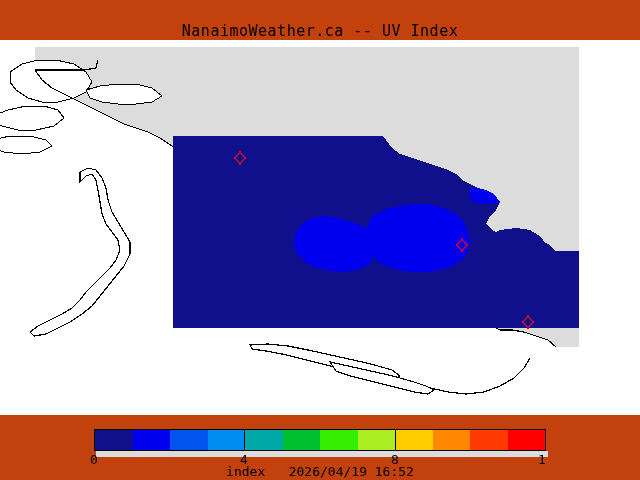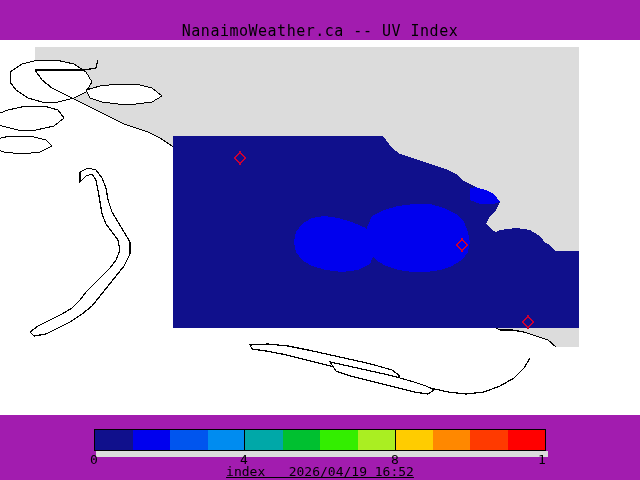--- a/index.html
+++ b/index.html
@@ -12,21 +12,21 @@
     height: 480px;
     overflow: hidden;
     font-family: "DejaVu Sans Mono", "Liberation Mono", monospace;
     position: relative;
   }
   #app {
     position: absolute;
     left: 0; top: 0;
     width: 640px;
     height: 480px;
-    background: #a21caf;
+    background: #c2410c;
   }
   
   .title {
     position: absolute;
     left: 0;
     top: 22px;
     width: 640px;
     text-align: center;
     font-size: 15px;
     letter-spacing: 0.5px;
@@ -90,21 +90,20 @@
   }
   .cbar-caption {
     position: absolute;
     left: 0;
     top: 464px;
     width: 640px;
     text-align: center;
     font-size: 13px;
     color: #000000;
     white-space: pre;
-    text-decoration: underline;
   }
 </style>
 </head>
 <body>
 
 <div id="app">
 
   <div class="title">NanaimoWeather.ca -- UV Index</div>
 
   <div class="map-wrap">

